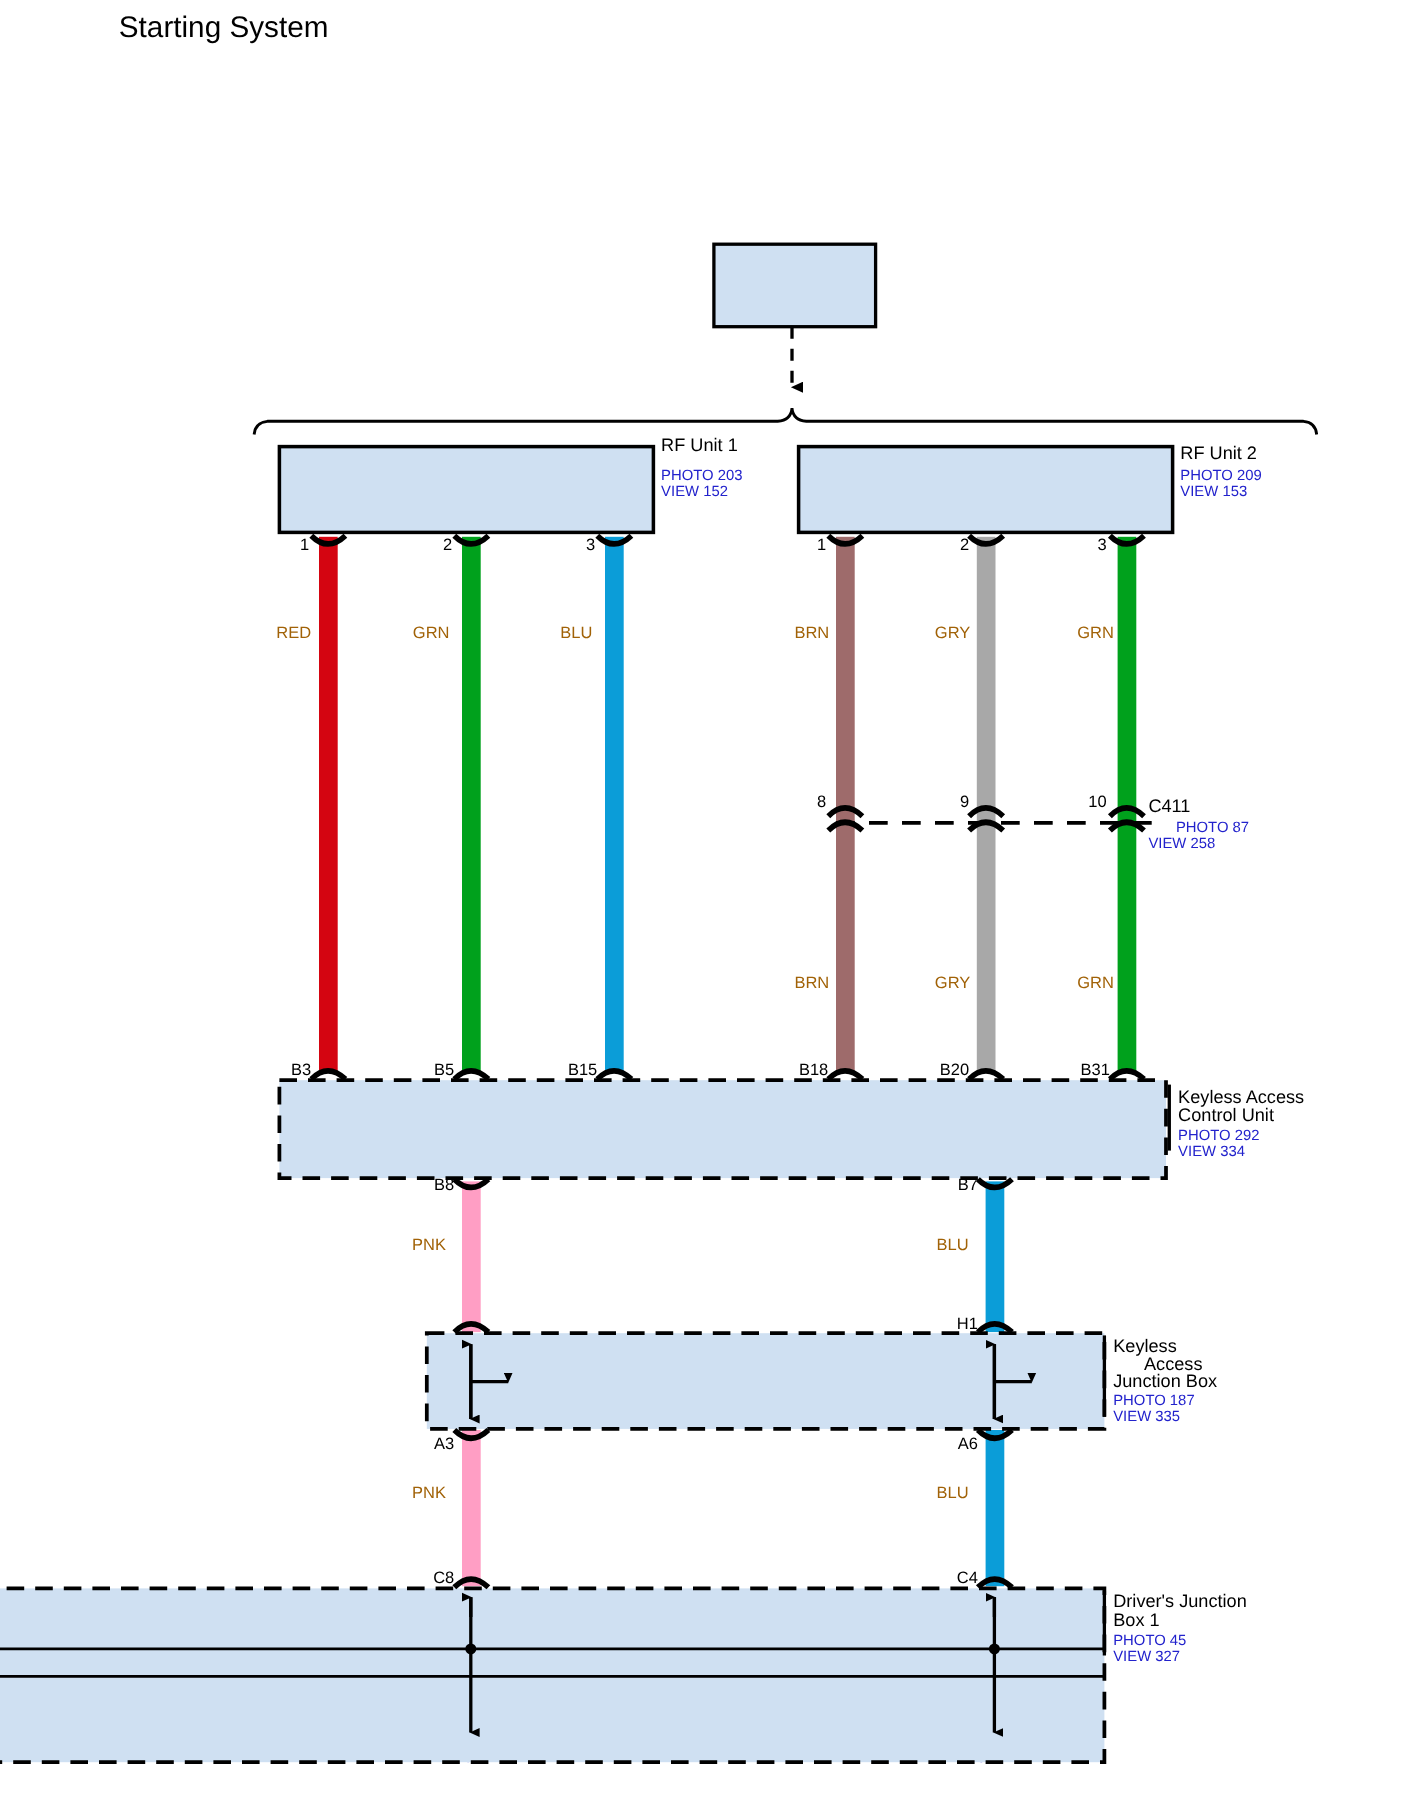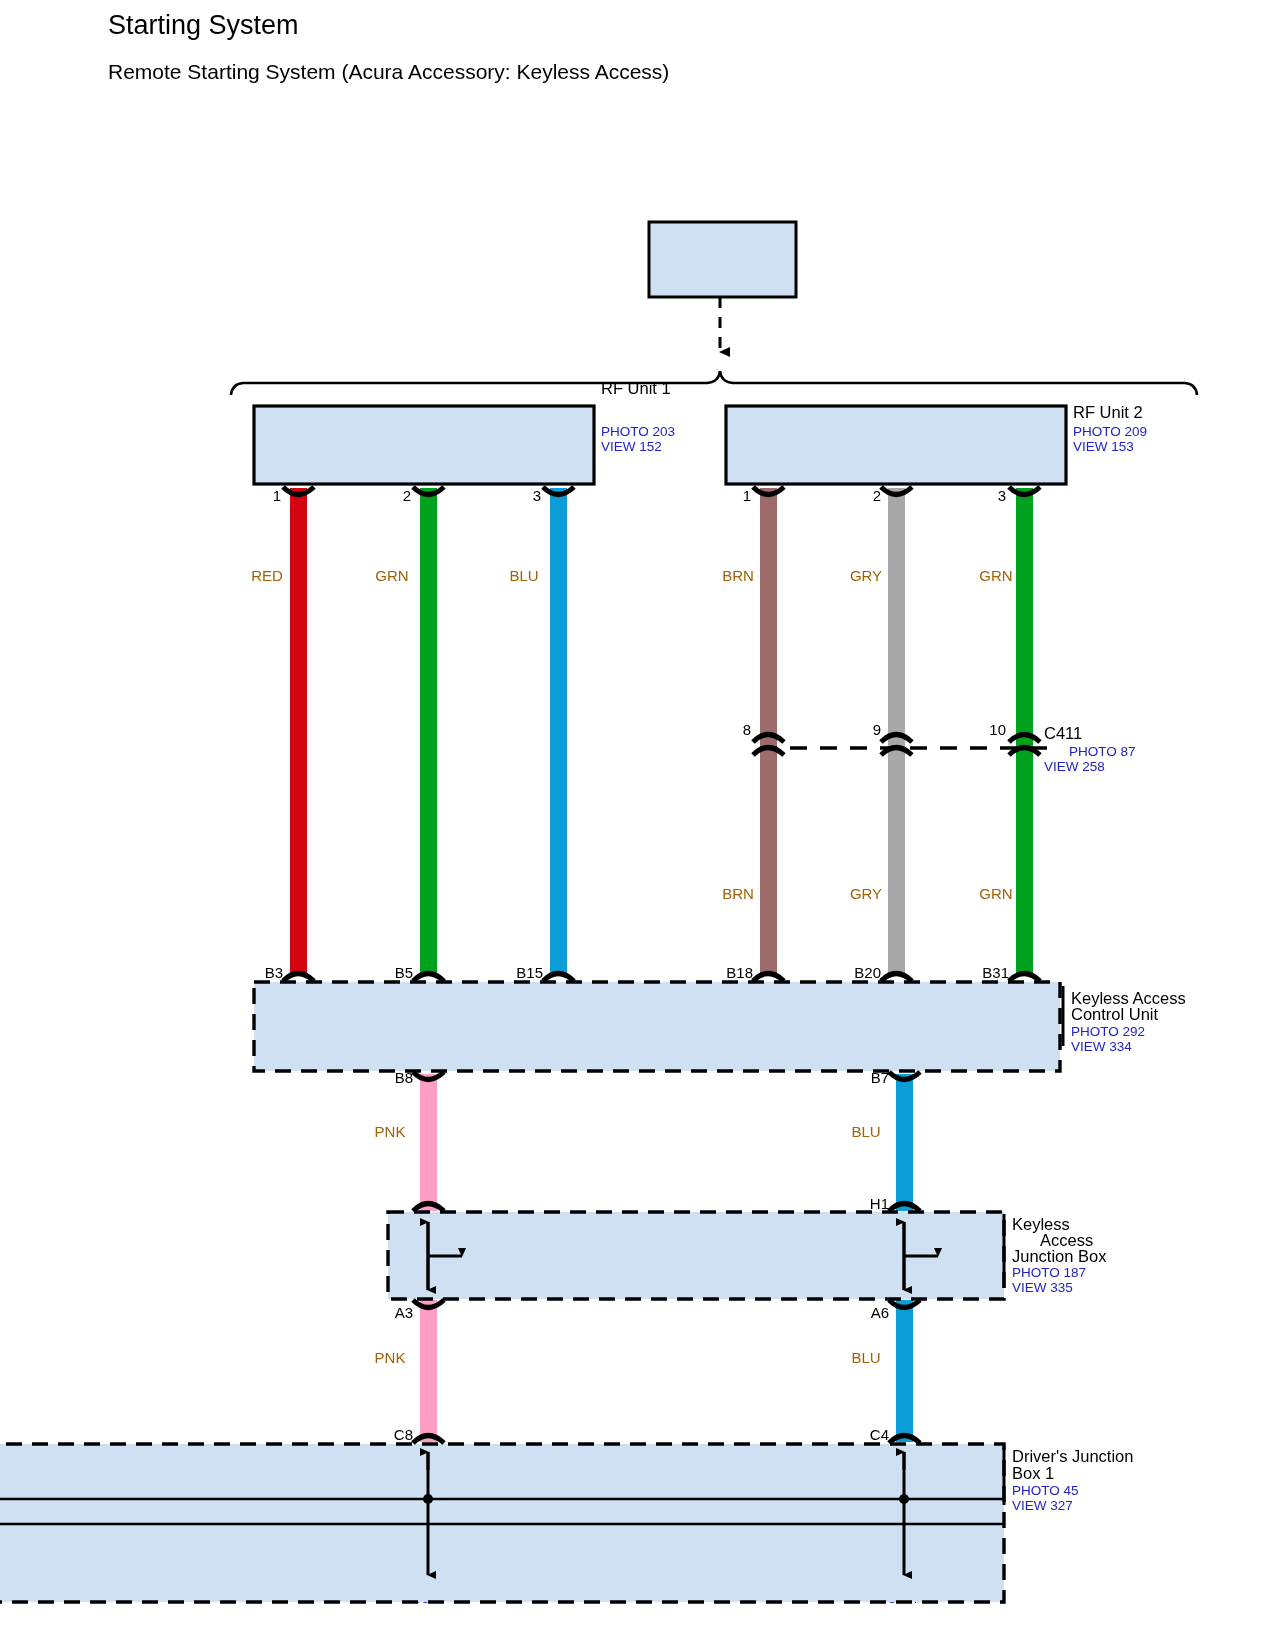--- a/index.html
+++ b/index.html
@@ -19,25 +19,24 @@
   .remotelbl{font-size:16px;color:#000;}
   .ctr{transform:translateX(-50%);text-align:center;}
   .rgt{transform:translateX(-100%);text-align:right;}
 </style>
 </head>
 <body>
 
 <div id="stage">
 
   <div class="t title1" style="left:108px;top:10px;">Starting System</div>
-  <div class="t title2" style="left:108px;top:60px;">Remote Starting System (Acura Accessory: Keyless Access)</div>
 
   <div class="t remotelbl ctr" style="left:723px;top:251px;">Remote</div>
 
-  <div class="t boxlabel" style="left:601px;top:379px;">RF Unit 1</div>
+  <div class="t boxlabel" style="left:601px;top:396px;">RF Unit 1</div>
   <div class="t photo" style="left:601px;top:424px;">PHOTO 203</div>
   <div class="t photo" style="left:601px;top:439px;">VIEW 152</div>
 
   <div class="t boxlabel" style="left:1073px;top:403px;">RF Unit 2</div>
   <div class="t photo" style="left:1073px;top:424px;">PHOTO 209</div>
   <div class="t photo" style="left:1073px;top:439px;">VIEW 153</div>
 
   <div class="t pinlbl ctr" style="left:298px;top:450px;">RF</div>
   <div class="t pinlbl ctr" style="left:298px;top:465px;">DATA1</div>
   <div class="t pinlbl ctr" style="left:428px;top:450px;">VOUT</div>

